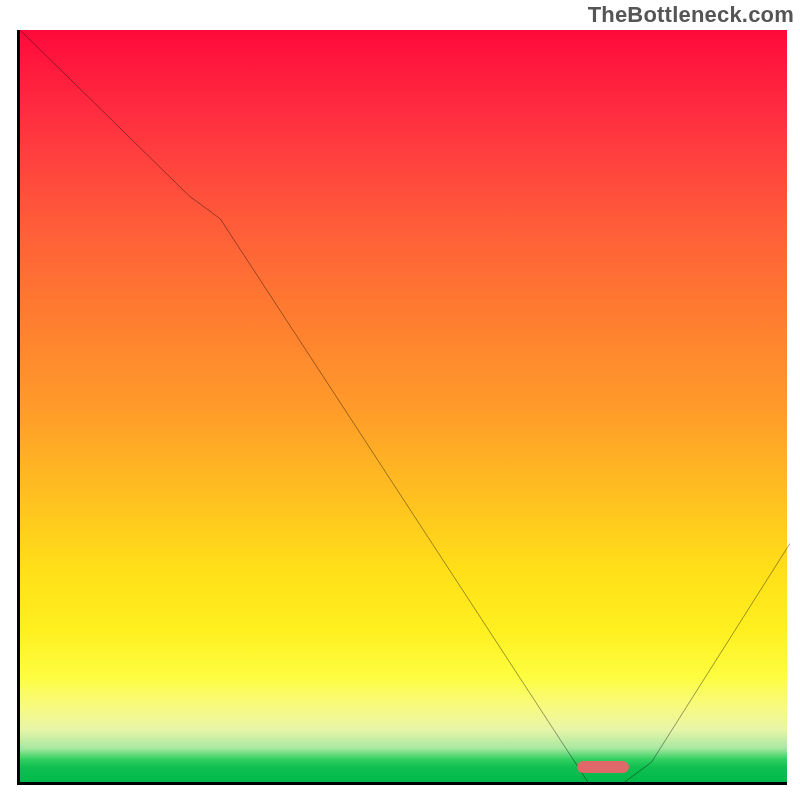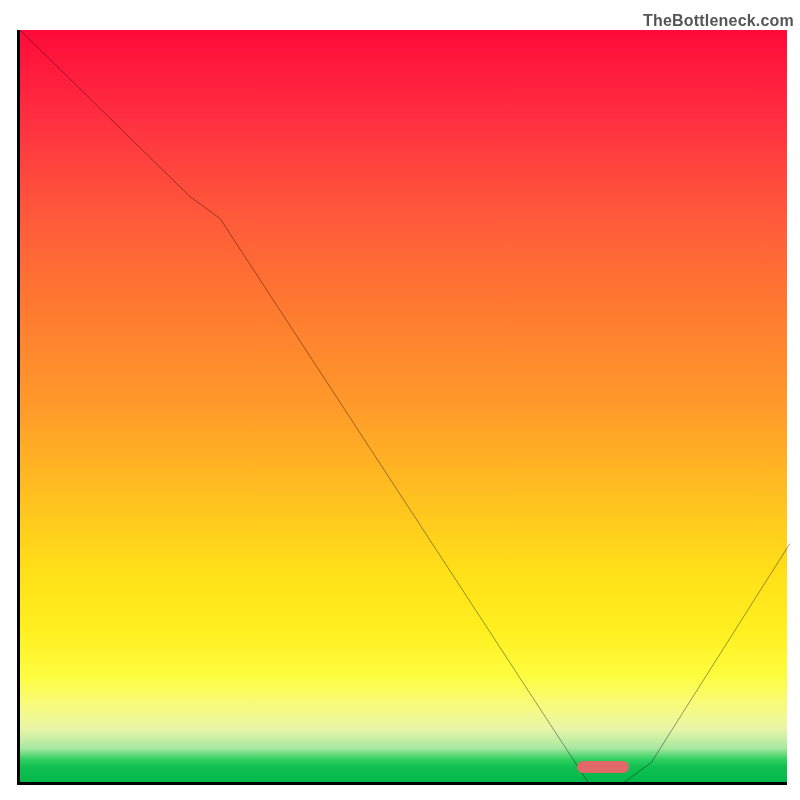--- a/index.html
+++ b/index.html
@@ -11,23 +11,23 @@
     background: #ffffff;
     font-family: Arial, Helvetica, sans-serif;
   }
   .container {
     position: relative;
     width: 800px;
     height: 800px;
   }
   .watermark {
     position: absolute;
-    top: 12px;
+    top: 2px;
     right: 6px;
-    font-size: 16px;
+    font-size: 22px;
     font-weight: 600;
     color: #555;
     letter-spacing: 0.2px;
   }
   .plot {
     position: absolute;
     left: 17px;
     top: 30px;
     width: 770px;
     height: 755px;

